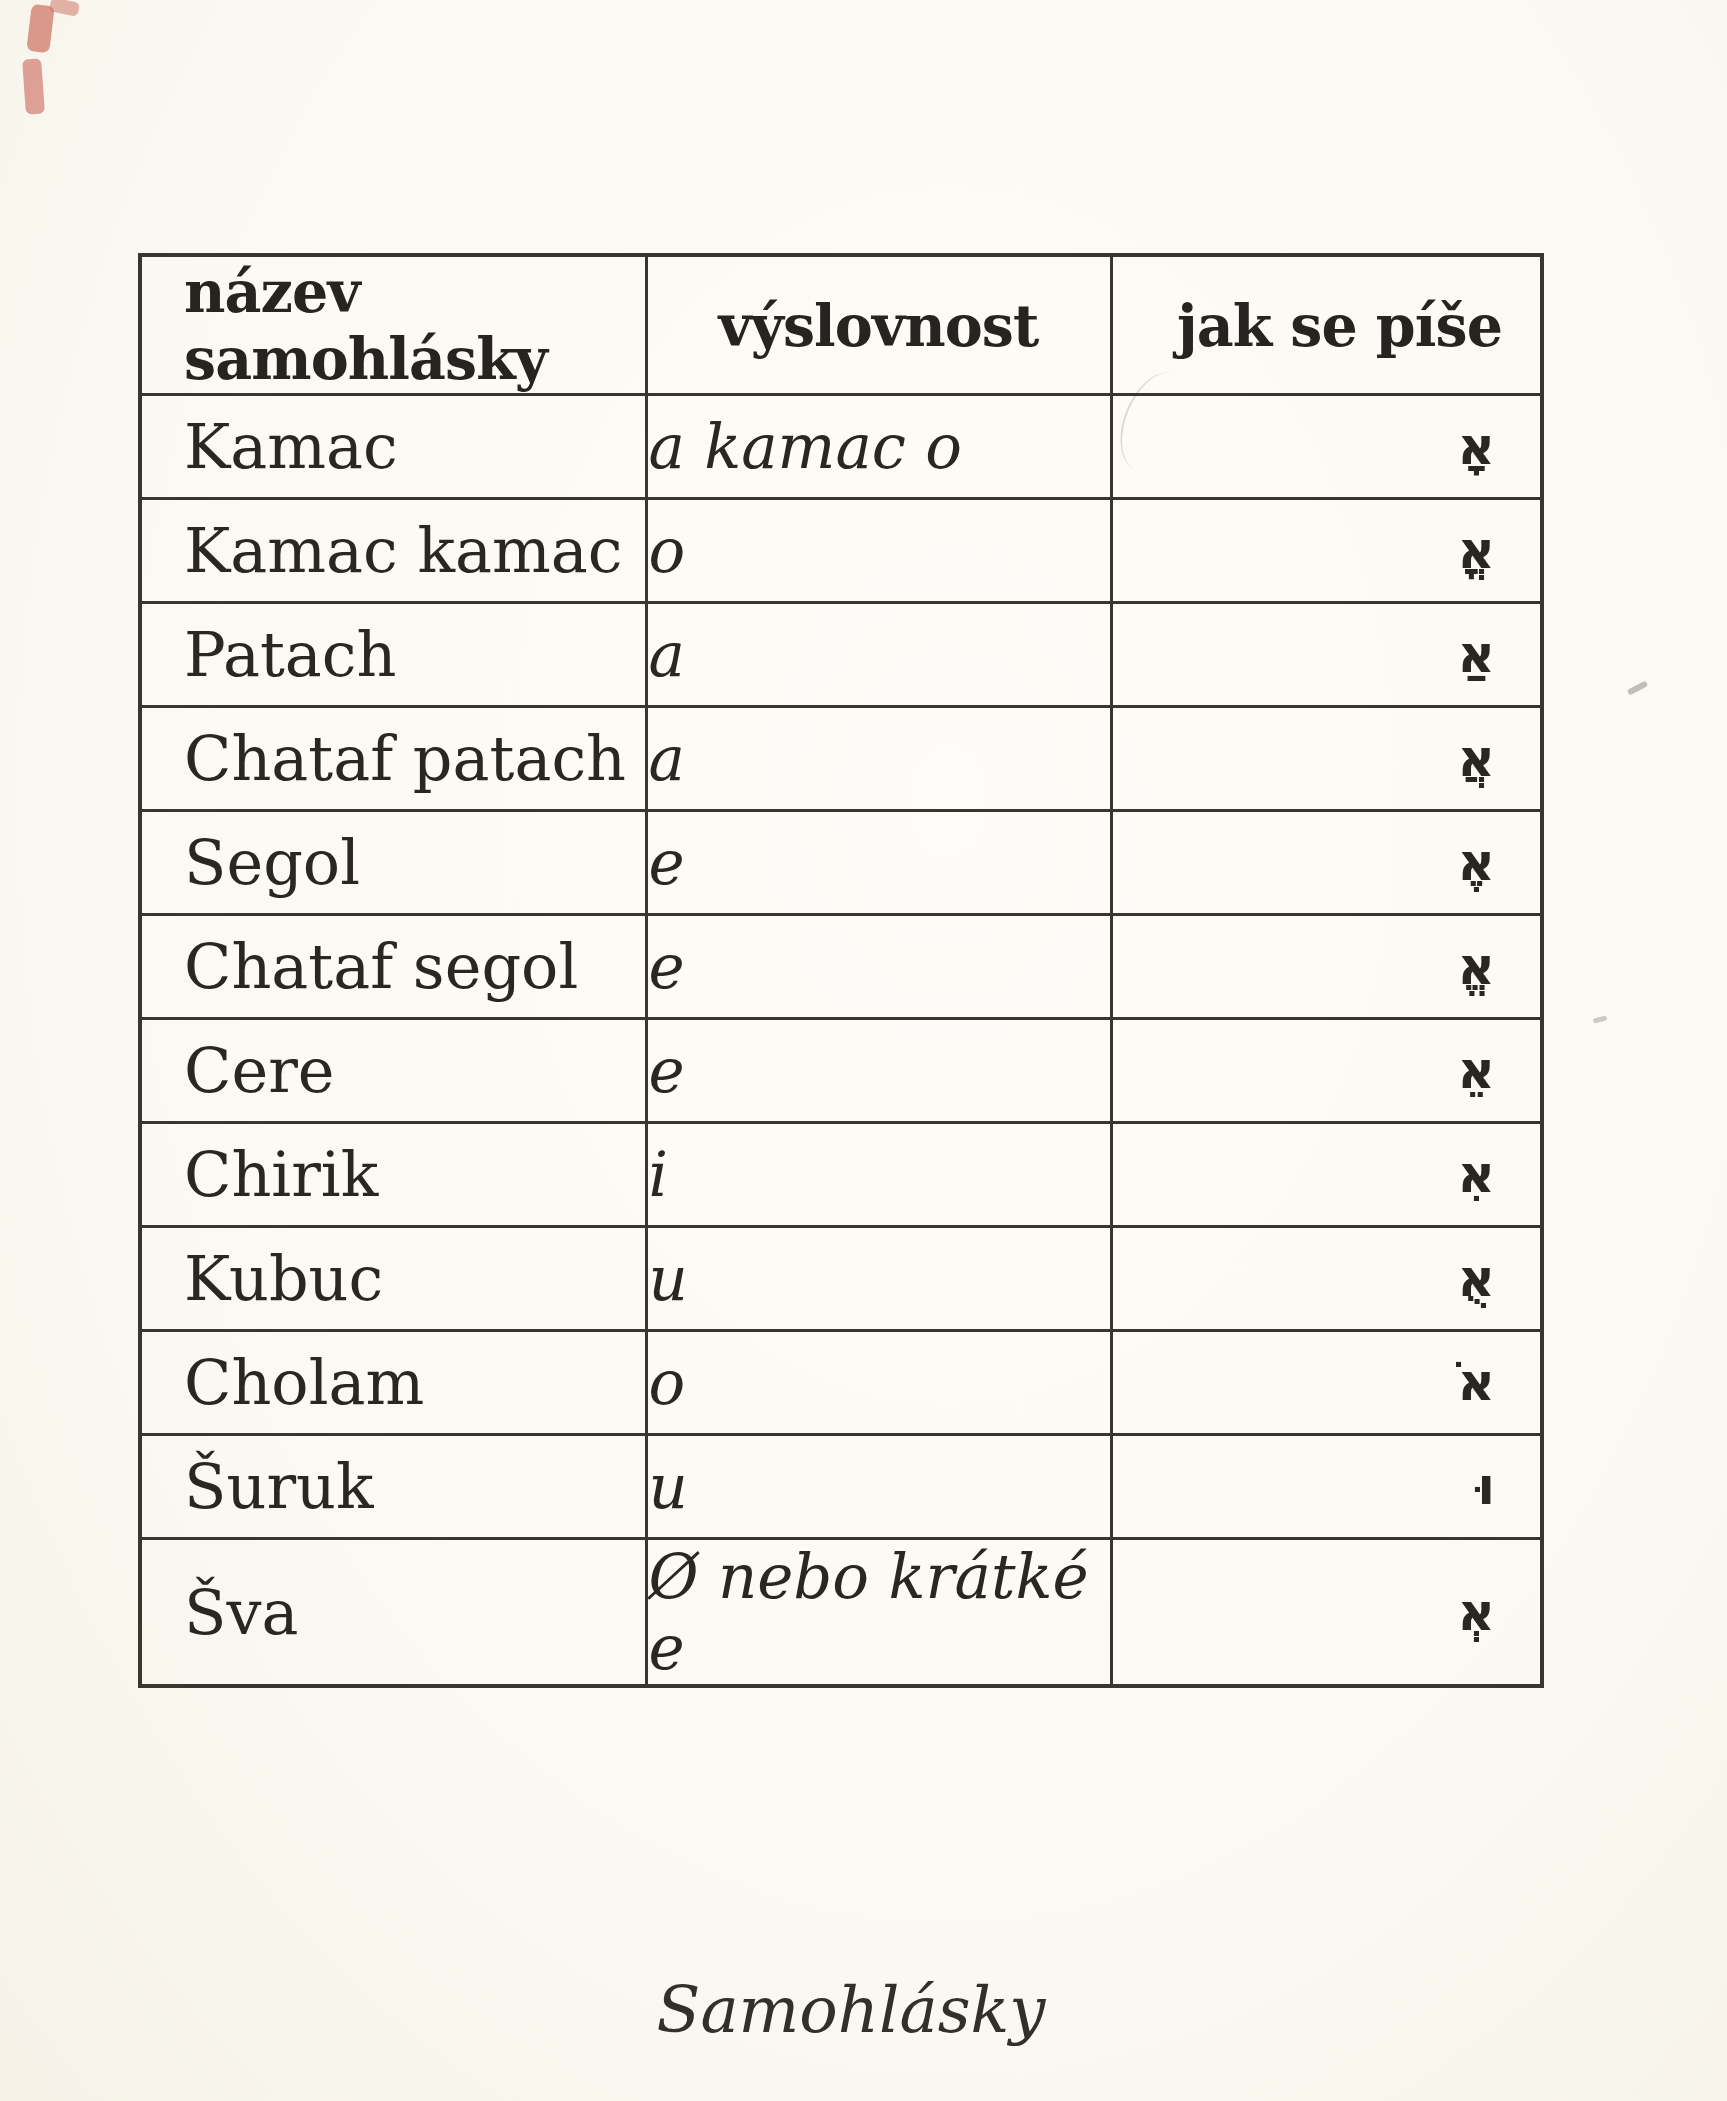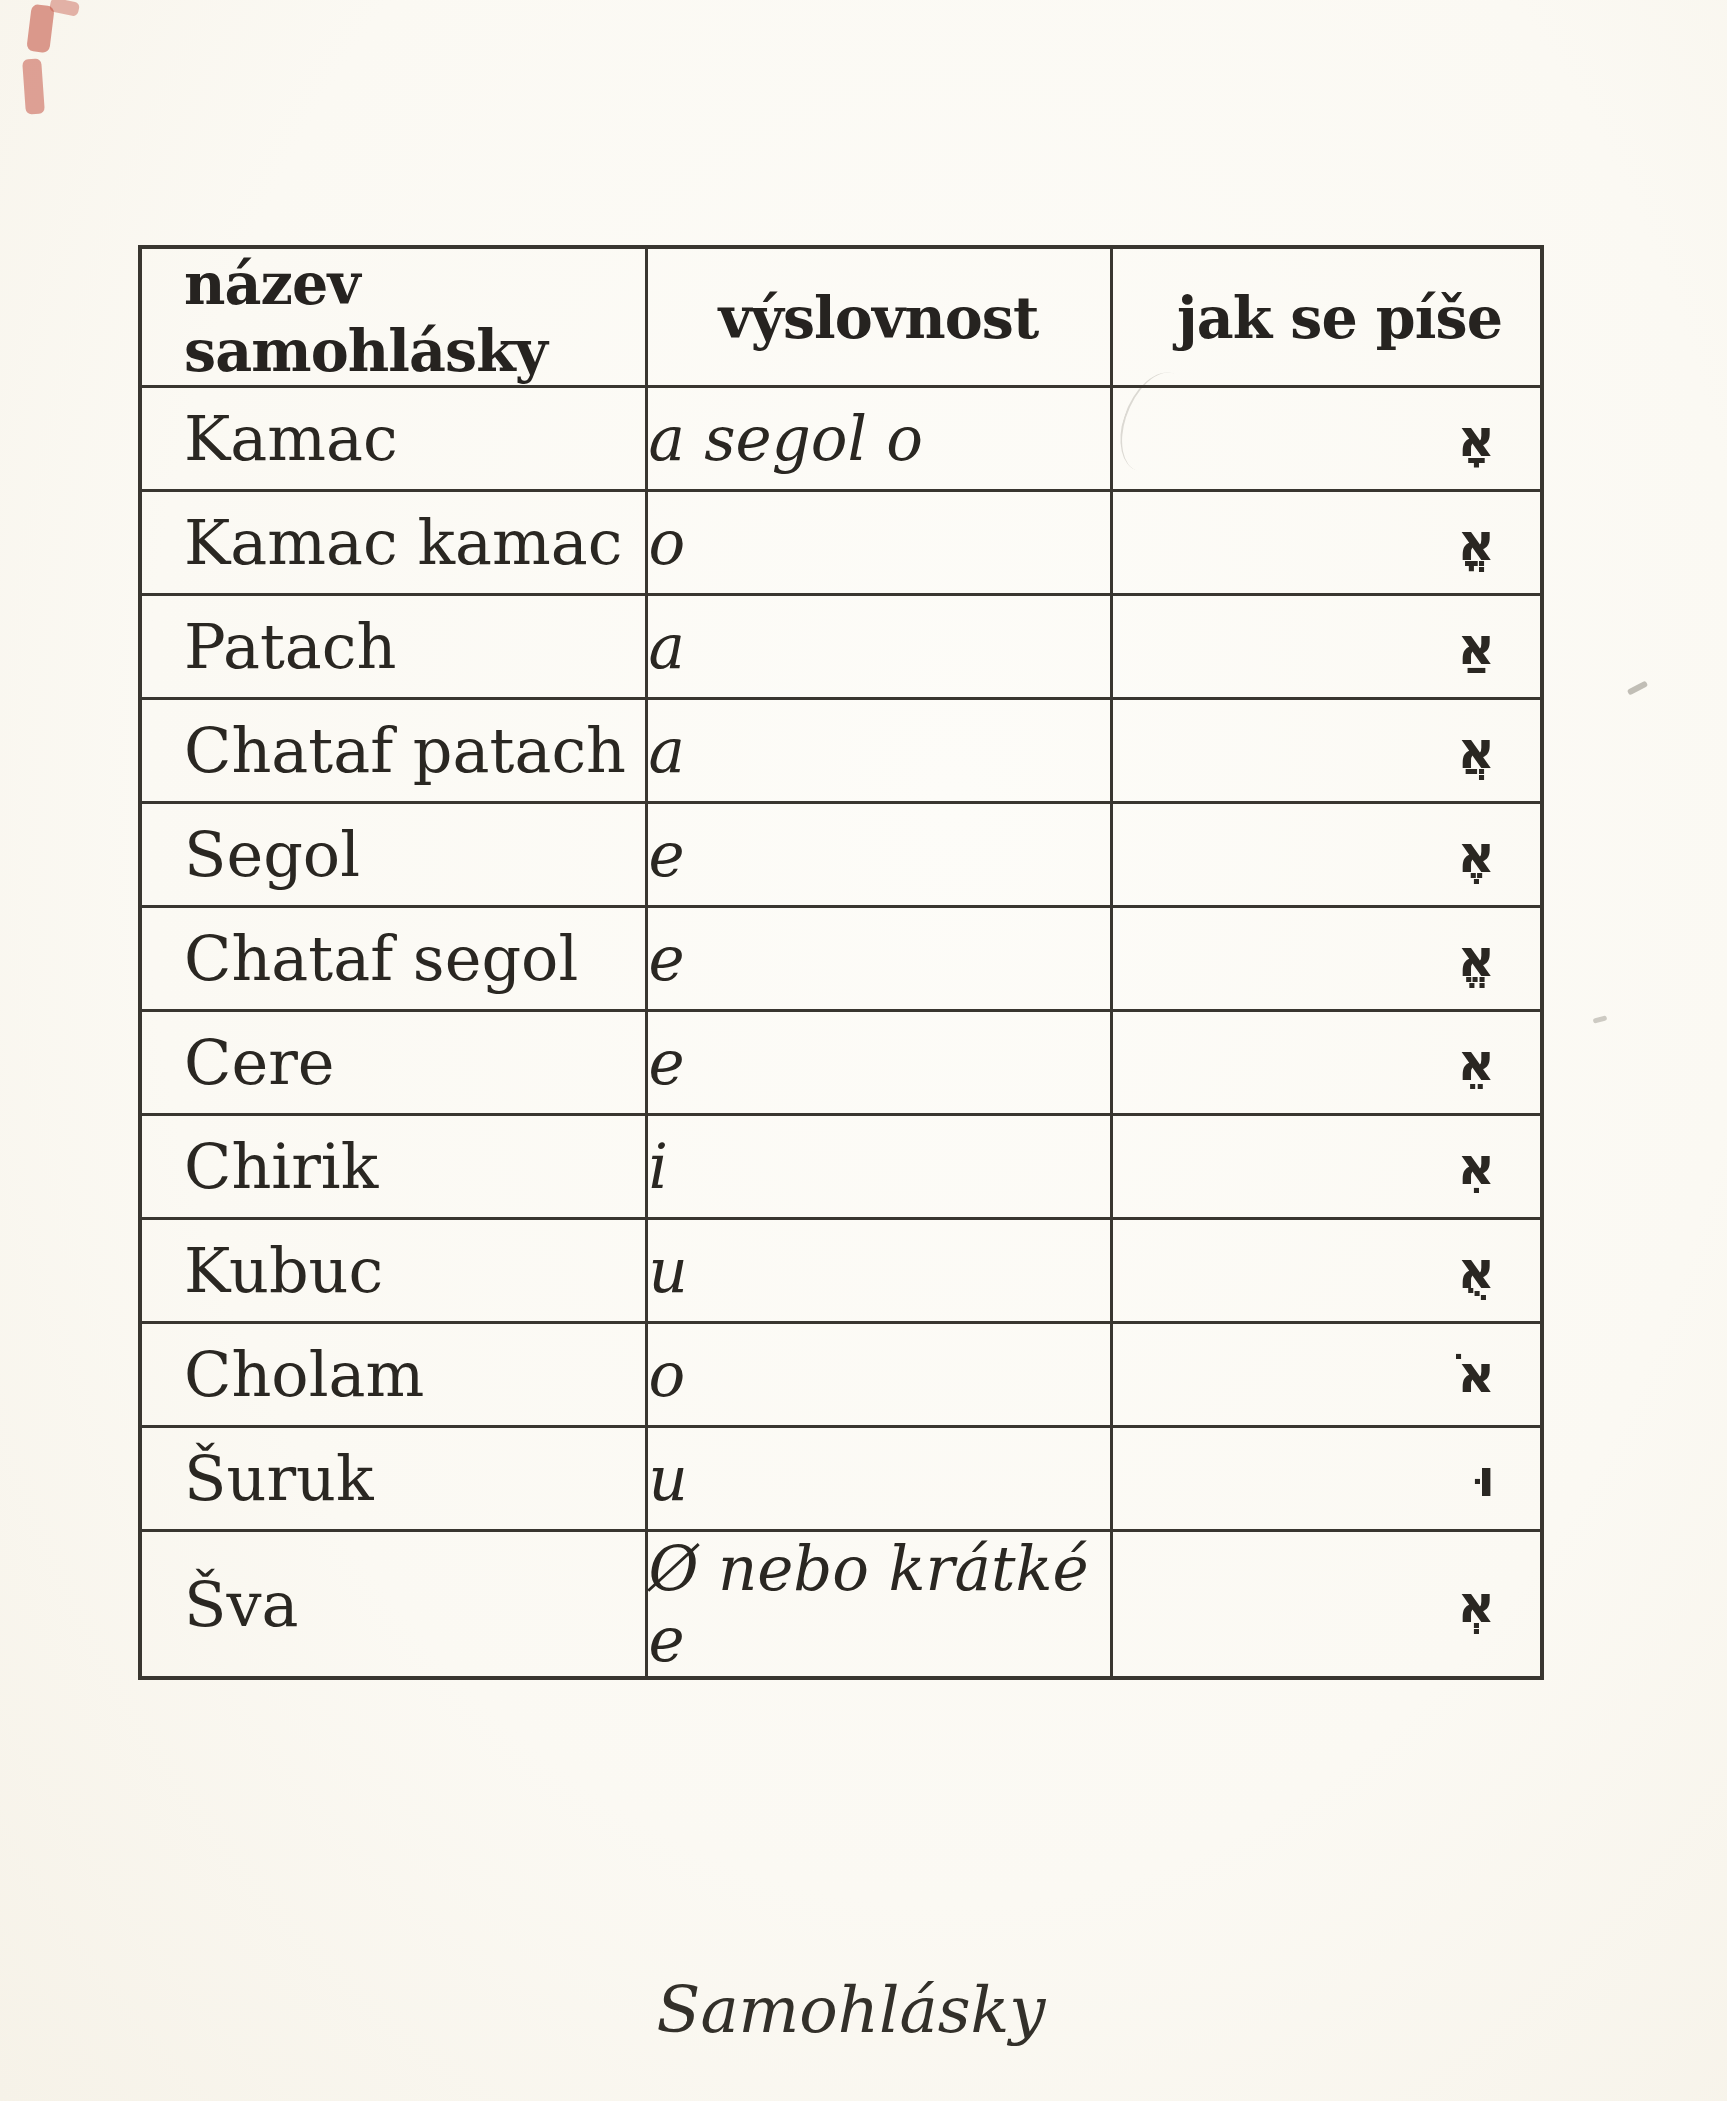--- a/index.html
+++ b/index.html
@@ -7,21 +7,21 @@
     width:1728px;height:2101px;position:relative;overflow:hidden;
     background:#fbf9f3;
     font-family:"DejaVu Serif", serif;
   }
   .page{
     position:absolute;inset:0;
     background:radial-gradient(ellipse at 55% 38%, #fdfcf8 0%, #fbf9f3 60%, #f6f2e8 100%);
   }
   
   table.vowels{
-    position:absolute;left:138px;top:245px;width:1403px;
+    position:absolute;left:138px;top:253px;width:1403px;
     border-collapse:collapse;table-layout:fixed;
     color:#2a2722;
   }
   table.vowels{border:4.3px solid #393630;}
   table.vowels th, table.vowels td{border:3.5px solid #393630;background:transparent;}
   thead tr{height:102px;}
   tbody tr{height:104px;}
   th{font-weight:bold;font-size:57px;letter-spacing:-0.9px;color:#262320;}
   .c1{text-align:left;padding-left:42px;}
   .c2{}
@@ -73,21 +73,21 @@
     <thead>
       <tr>
         <th class="c1">název samohlásky</th>
         <th class="c2">výslovnost</th>
         <th class="c3">jak se píše</th>
       </tr>
     </thead>
     <tbody>
   <tr>
     <td class="c1">Kamac</td>
-    <td class="c2">a segol o</td>
+    <td class="c2">a kamac o</td>
     <td class="c3">אָ</td>
   </tr>
 
   <tr>
     <td class="c1">Kamac kamac</td>
     <td class="c2">o</td>
     <td class="c3">אֳ</td>
   </tr>
 
   <tr>

